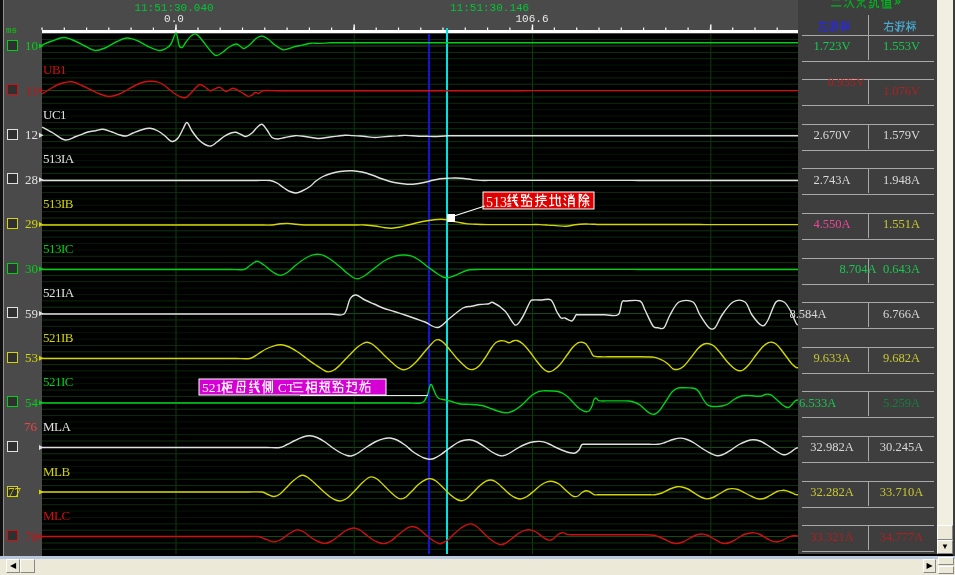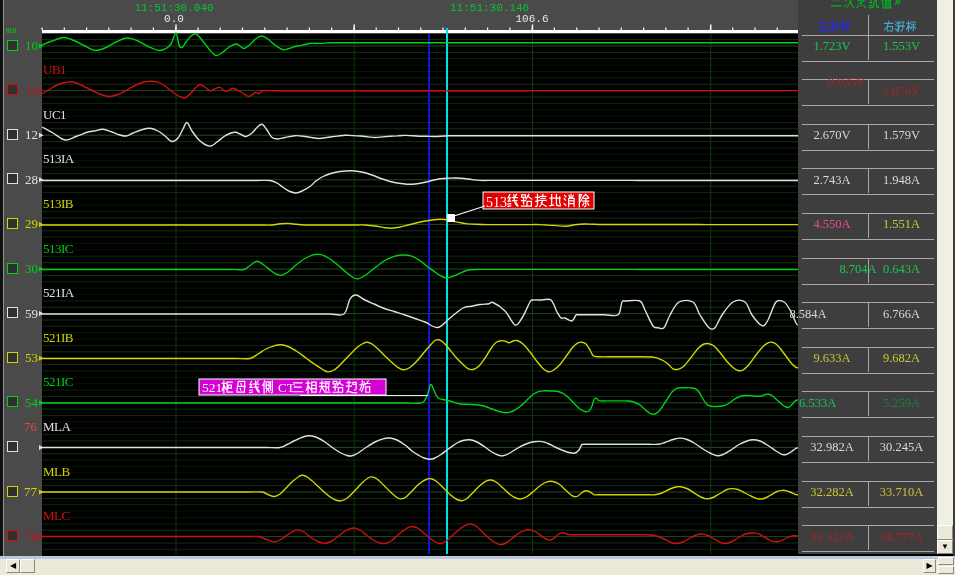--- a/index.html
+++ b/index.html
@@ -23,21 +23,21 @@
     <div style="position:absolute;left:24px;top:261.0px;width:14px;text-align:right;font:13px 'Liberation Serif',serif;color:#00d018;line-height:15px">30</div>
     <div style="position:absolute;left:7px;top:307.1px;width:9px;height:9px;border:1.7px solid #e0e0e0;background:#303030"></div>
     <div style="position:absolute;left:24px;top:305.6px;width:14px;text-align:right;font:13px 'Liberation Serif',serif;color:#e0e0e0;line-height:15px">59</div>
     <div style="position:absolute;left:7px;top:351.7px;width:9px;height:9px;border:1.7px solid #d4d400;background:#303030"></div>
     <div style="position:absolute;left:24px;top:350.2px;width:14px;text-align:right;font:13px 'Liberation Serif',serif;color:#d4d400;line-height:15px">53</div>
     <div style="position:absolute;left:7px;top:396.3px;width:9px;height:9px;border:1.7px solid #00d018;background:#303030"></div>
     <div style="position:absolute;left:24px;top:394.8px;width:14px;text-align:right;font:13px 'Liberation Serif',serif;color:#00d018;line-height:15px">54</div>
     <div style="position:absolute;left:7px;top:440.9px;width:9px;height:9px;border:1.7px solid #e0e0e0;background:#303030"></div>
     <div style="position:absolute;left:24px;top:419px;width:14px;text-align:left;font:13px 'Liberation Serif',serif;color:#ef4444;line-height:15px">76</div>
     <div style="position:absolute;left:7px;top:485.5px;width:9px;height:9px;border:1.7px solid #d4d400;background:#303030"></div>
-    <div style="position:absolute;left:24px;top:484.0px;width:14px;text-align:left;font:13px 'Liberation Serif',serif;color:#d4d400;line-height:15px">77</div>
+    <div style="position:absolute;left:8px;top:484.0px;width:14px;text-align:left;font:13px 'Liberation Serif',serif;color:#d4d400;line-height:15px">77</div>
     <div style="position:absolute;left:7px;top:530.1px;width:9px;height:9px;border:1.7px solid #d01010;background:#303030"></div>
     <div style="position:absolute;left:24px;top:528.6px;width:14px;text-align:right;font:13px 'Liberation Serif',serif;color:#d01010;line-height:15px">78</div>
 <svg width="756" height="554" viewBox="0 0 756 554" style="position:absolute;left:42px;top:0;overflow:visible">
       <defs>
         <path id="g_er" d="M1.5,3.5H8.5M0.5,9.5H9.5"></path>
         <path id="g_ci" d="M1,3L2.6,4.6M2.6,8.4L1,10M4.4,2.4H9.2M6.6,2.6C6.6,6 5.6,9 3.6,11M6.9,5.6C7.5,8 8.5,10 10,11"></path>
         <path id="g_xi" d="M2,1H8.5M8,1.2L3,4M1.5,4.5H8M7.5,4.7L3,7.4M5,7.4V9.6M2.6,8.8L1,11.2M7.4,8.8L9,11.2"></path>
         <path id="g_tong" d="M2.6,0.4L1,3.4H3L1.2,6.4H3.3M0.8,9.4L3.4,9M0.8,11.4L3.4,11M6.4,0.4L7,1.6M4.4,2H9.6M5.6,4C5.6,7 5,9.6 4,11.2M7.6,4V9.4C7.6,10.8 8.2,11 9.6,11V9.6M5.6,4H7.6"></path>
         <path id="g_zhi2" d="M2.2,0.4C2,2 1.3,3.6 0.4,4.8M1.9,3.2V11.6M3.4,2.4H9.6M6.6,0.4V2.4M4.2,4.4H9V9.8H4.2ZM4.2,6.2H9M4.2,8H9M3.2,11.4H10"></path>
         <path id="g_zuo" d="M0.4,2.6H9.6M5,0.4V2.6M4.8,2.6C4,6 2.4,8.8 0.4,10.6M4.4,6.6H9.6M7,6.6V11M3.4,11H10"></path>

